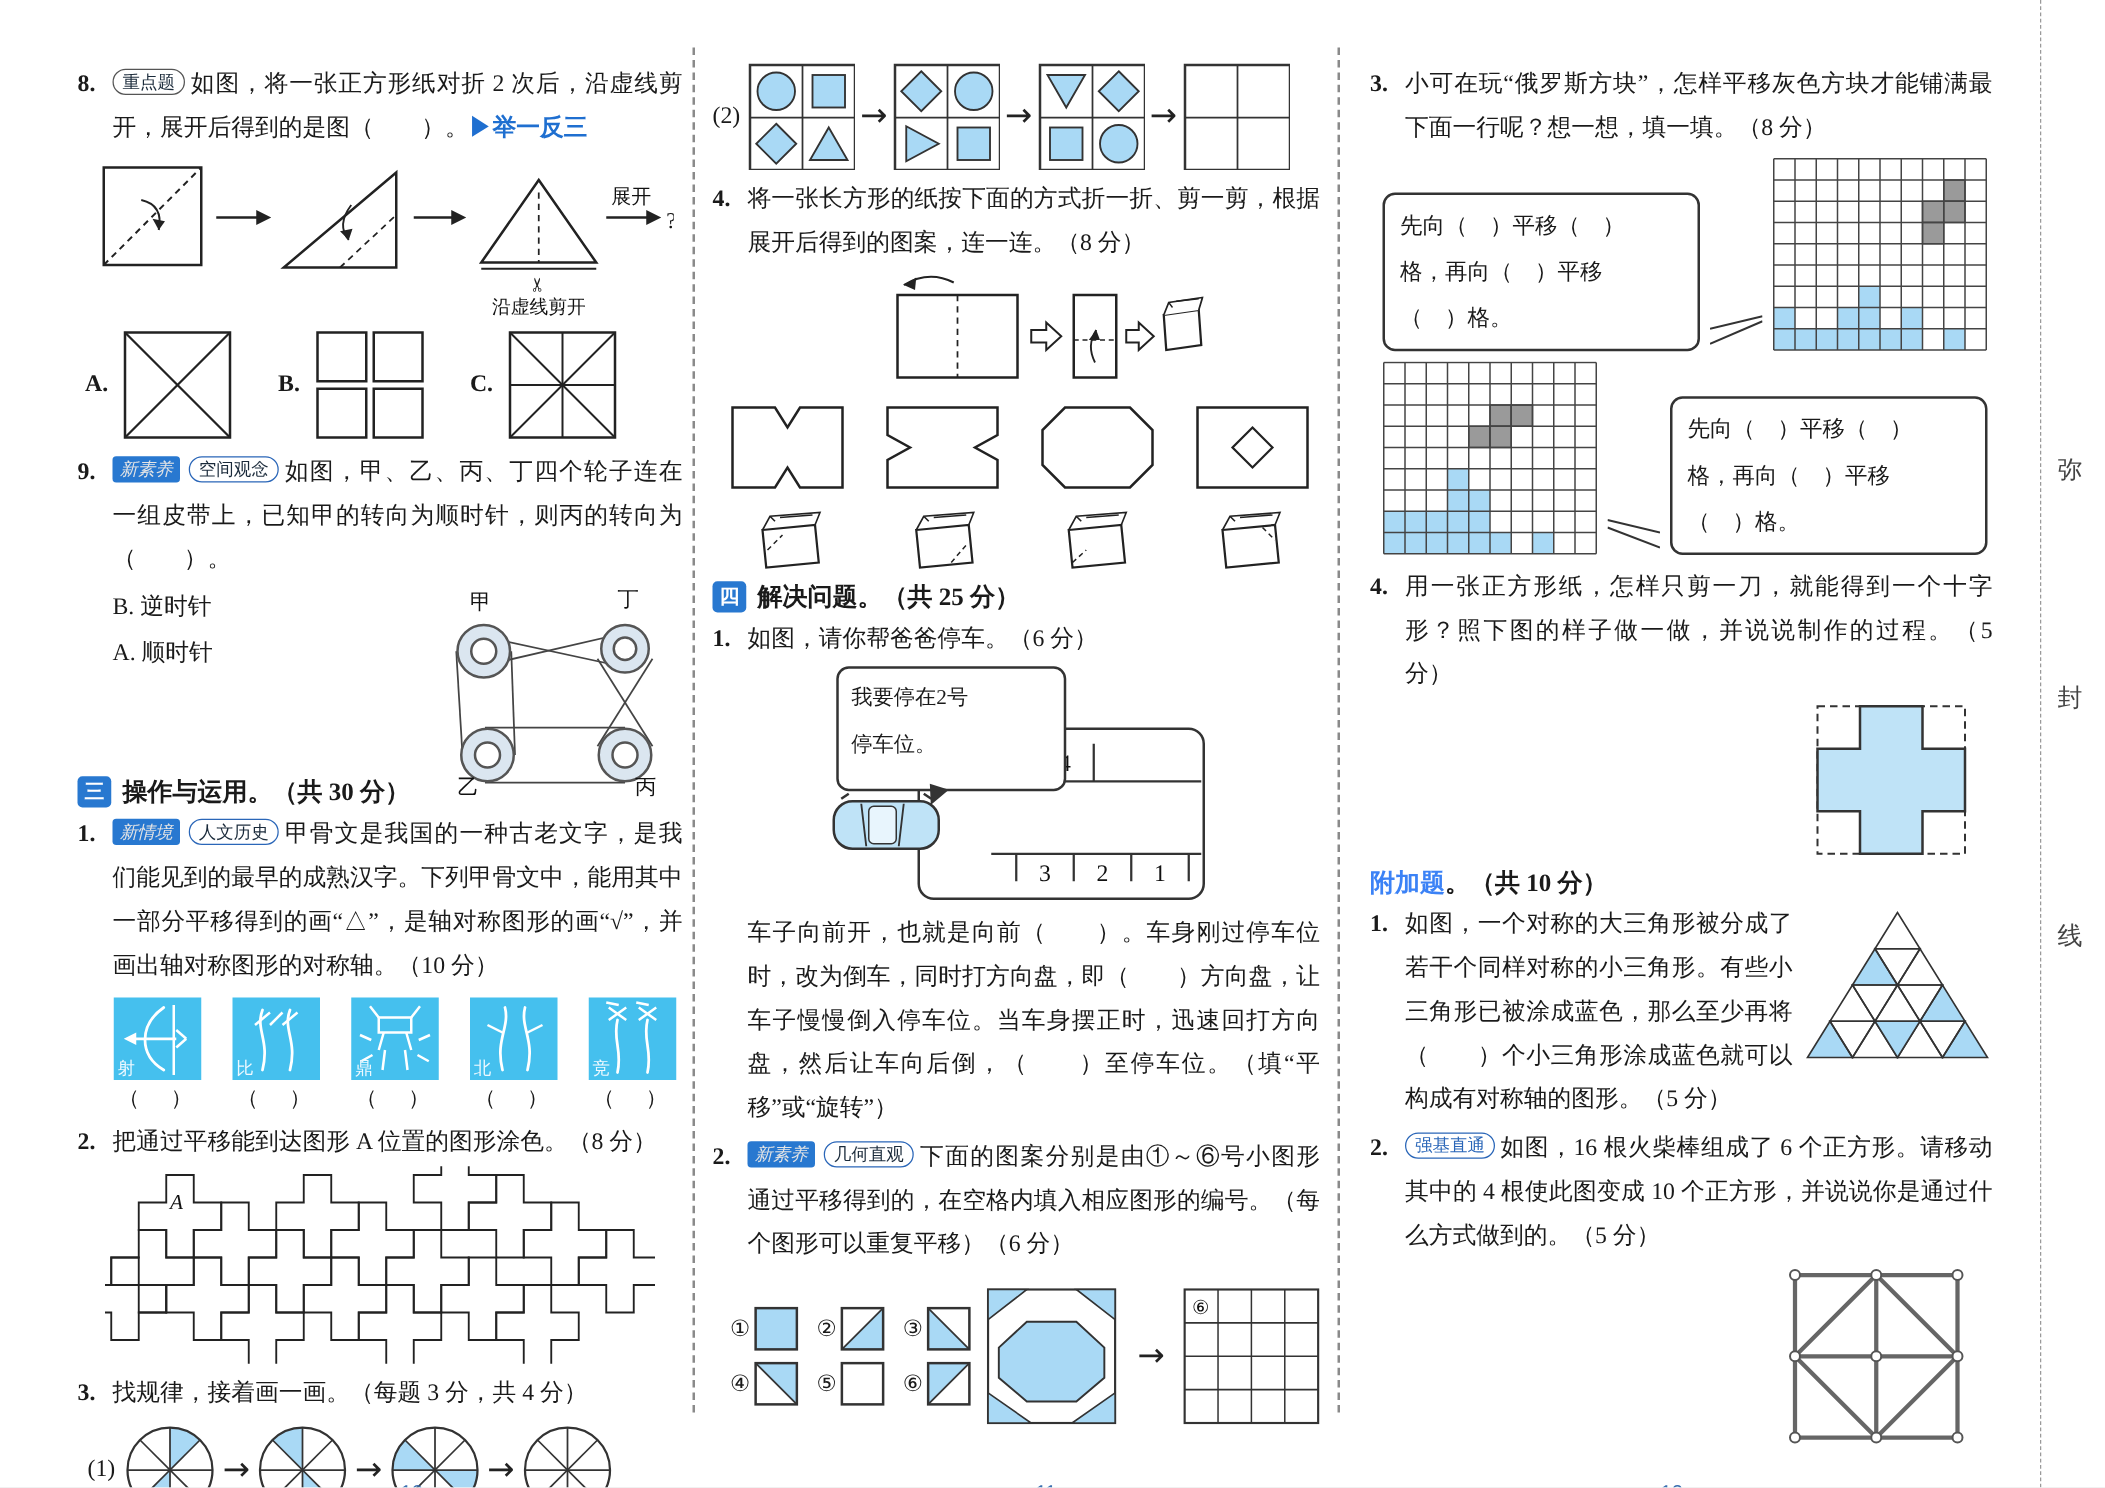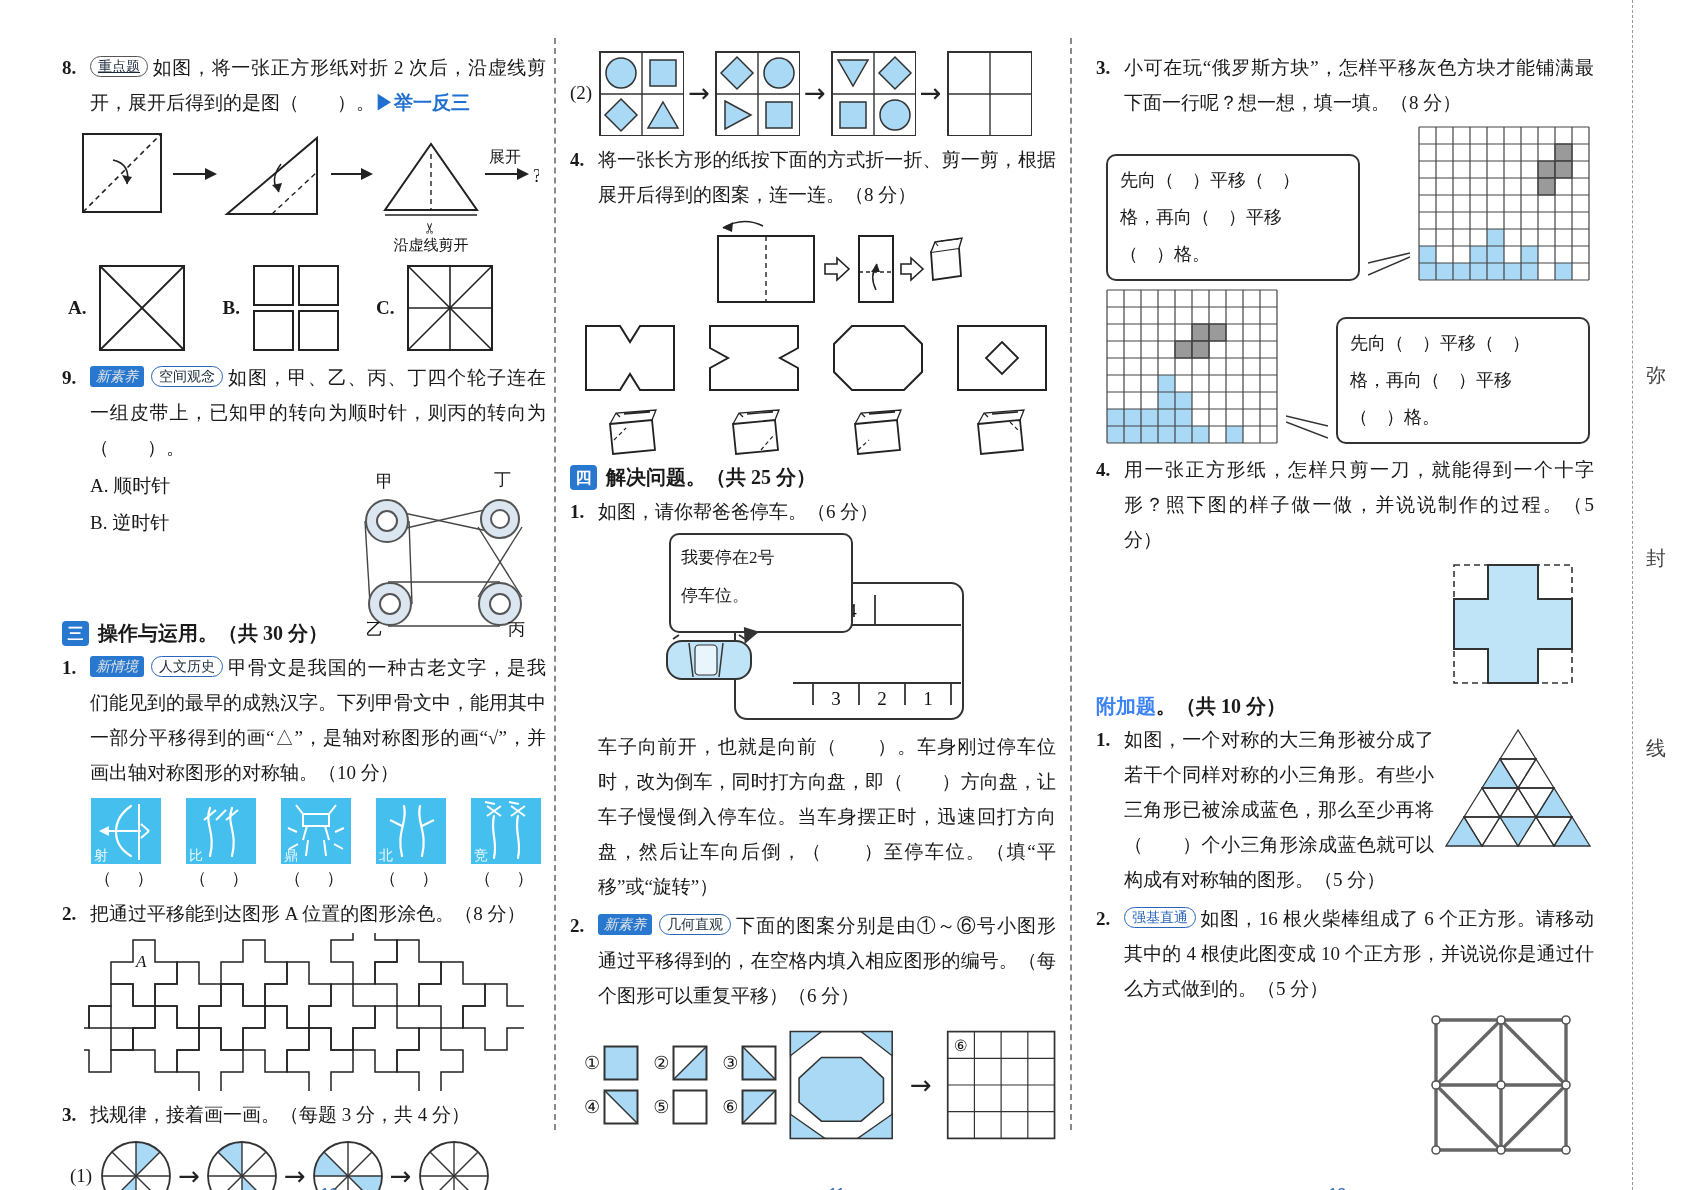--- a/index.html
+++ b/index.html
@@ -11,21 +11,21 @@
   #col3{left:1096px;width:498px;}
   .sep{position:absolute;top:38px;height:1092px;border-left:2px dashed #8a8a8a;width:0;}
   .q{display:flex;margin:0 0 2px 0;}
   .qnum{font-weight:bold;width:28px;flex:none;font-size:19px;line-height:35px;}
   .qtext{font-size:19px;line-height:35px;text-align:justify;flex:1;}
   .indent{margin-left:28px;}
   .badge-fill{display:inline-block;background:#2878d0;color:#e5e5e5;font-size:14px;line-height:21px;
       padding:0 6px;border-radius:3px;margin-right:7px;vertical-align:3px;font-family:"Liberation Sans",sans-serif;font-style:italic;}
   .badge-out{display:inline-block;border:1.5px solid #2a66b8;color:#1a2a3a;font-size:14px;line-height:19px;
       padding:0 7px;border-radius:11px;margin-right:4px;vertical-align:3px;font-family:"Liberation Sans",sans-serif;}
-  .badge-dark{border-color:#555;text-decoration:underline;}
+  .badge-dark{border-color:#555;}
   .badge-blue-text{color:#2a66b8;}
   .link{color:#1f6fd0;font-weight:bold;}
   .sechead{display:flex;align-items:center;font-weight:bold;font-size:20px;margin:3px 0 3px 0;}
   .secnum{background:#2878d0;color:#fff;border-radius:4px;width:27px;height:25px;line-height:25px;
       text-align:center;font-size:16px;margin-right:9px;flex:none;font-family:"Liberation Sans",sans-serif;}
   .fig{display:flex;justify-content:center;align-items:center;}
   .arrow-glyph{font-size:26px;margin:0 4px;font-family:"DejaVu Sans",sans-serif;color:#222;}
   svg{display:block;}
   
   .ansrow{display:flex;align-items:center;margin:8px 0 6px 6px;gap:6px;}
@@ -144,22 +144,22 @@
 
     <div class="q">
       <span class="qnum">9.</span>
       <div class="qtext">
         <span class="badge-fill">新素养</span><span class="badge-out">空间观念</span><span>如图，甲、乙、丙、丁四个轮子连在一组皮带上，已知甲的转向为顺时针，则丙的转向为（　　）。</span>
       </div>
     </div>
 
     <div class="q9wrap">
       <div class="q9opts">
+        <div>B. 逆时针</div>
         <div>A. 顺时针</div>
-        <div>B. 逆时针</div>
       </div>
       <svg class="q9fig" width="196" height="168" viewBox="0 0 196 168">
         <line x1="30" y1="38" x2="160" y2="66" stroke="#444" stroke-width="1.4"></line>
         <line x1="30" y1="66" x2="160" y2="36" stroke="#444" stroke-width="1.4"></line>
         <line x1="19" y1="52" x2="24" y2="135" stroke="#444" stroke-width="1.4"></line>
         <line x1="63" y1="52" x2="66" y2="135" stroke="#444" stroke-width="1.4"></line>
         <line x1="132" y1="58" x2="176" y2="128" stroke="#444" stroke-width="1.4"></line>
         <line x1="176" y1="58" x2="132" y2="128" stroke="#444" stroke-width="1.4"></line>
         <line x1="42" y1="113" x2="154" y2="113" stroke="#444" stroke-width="1.4"></line>
         <line x1="42" y1="157" x2="154" y2="157" stroke="#444" stroke-width="1.4"></line>

